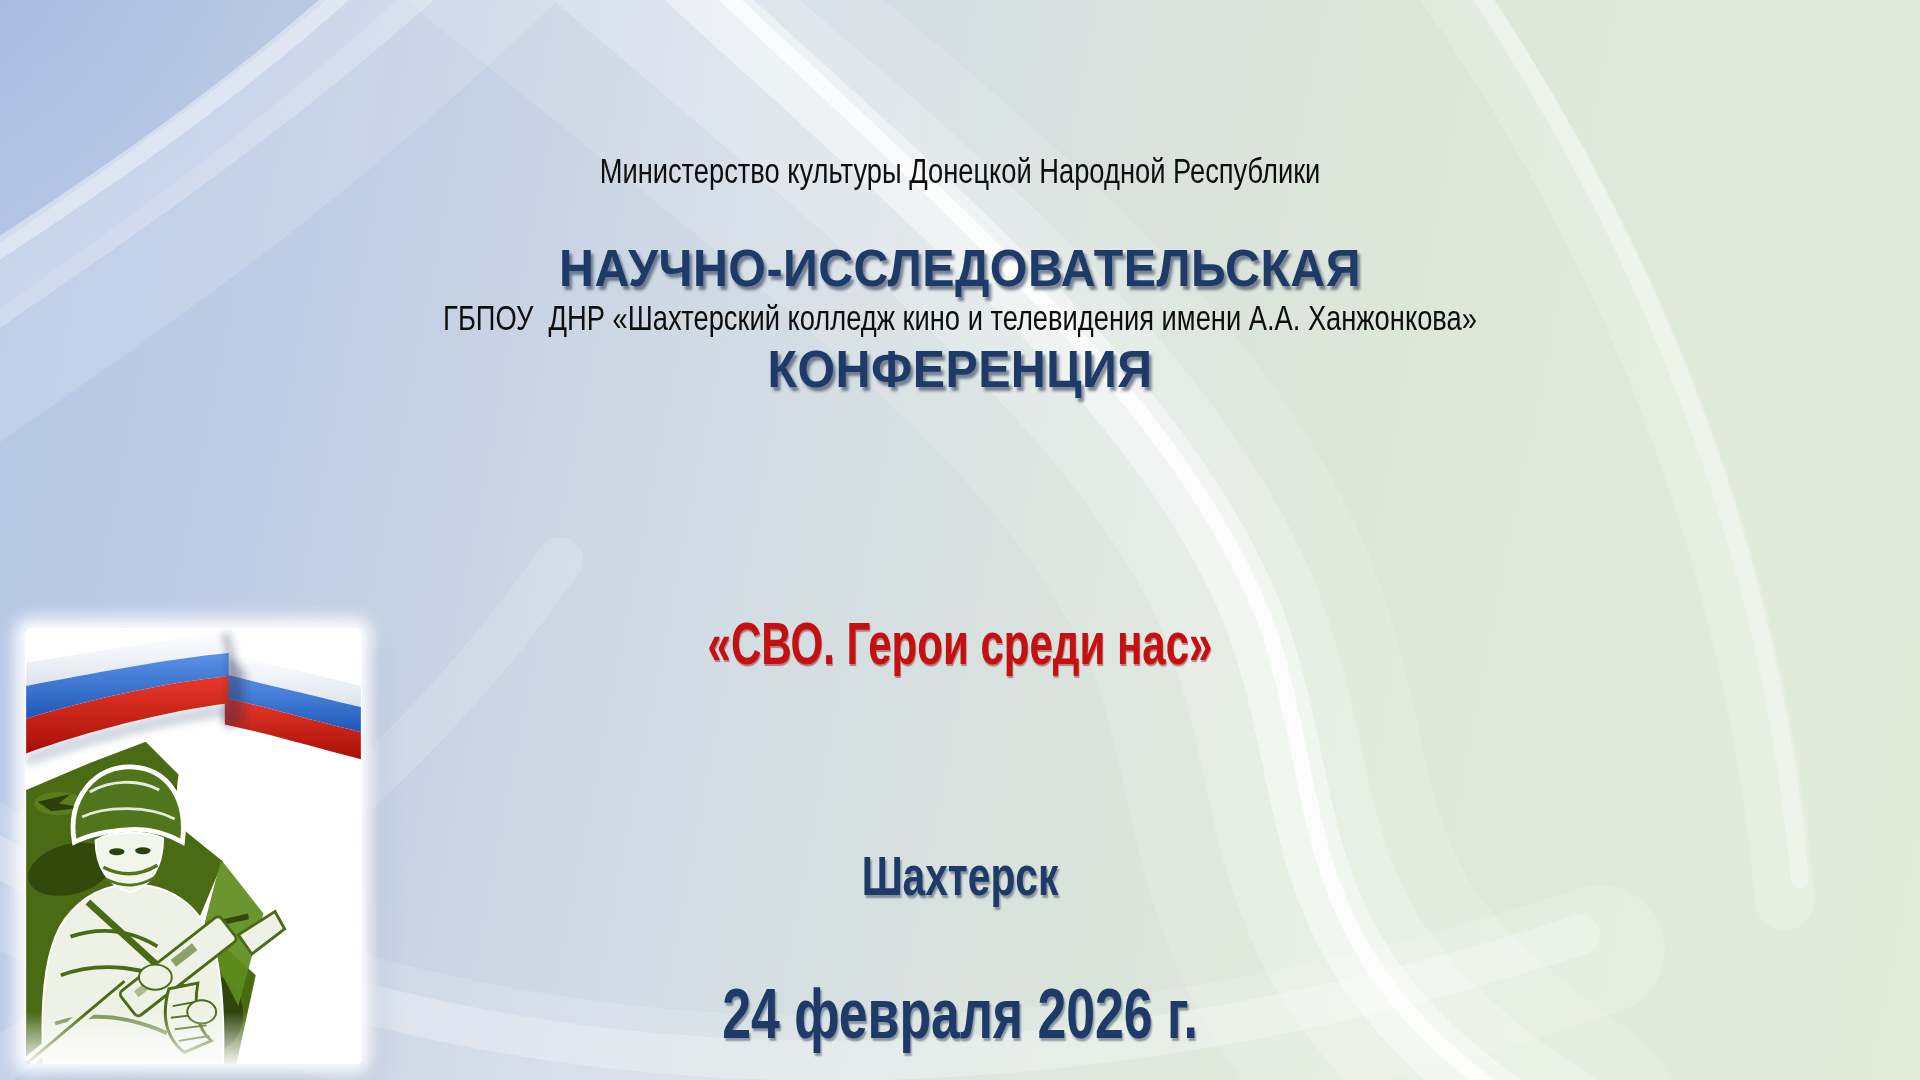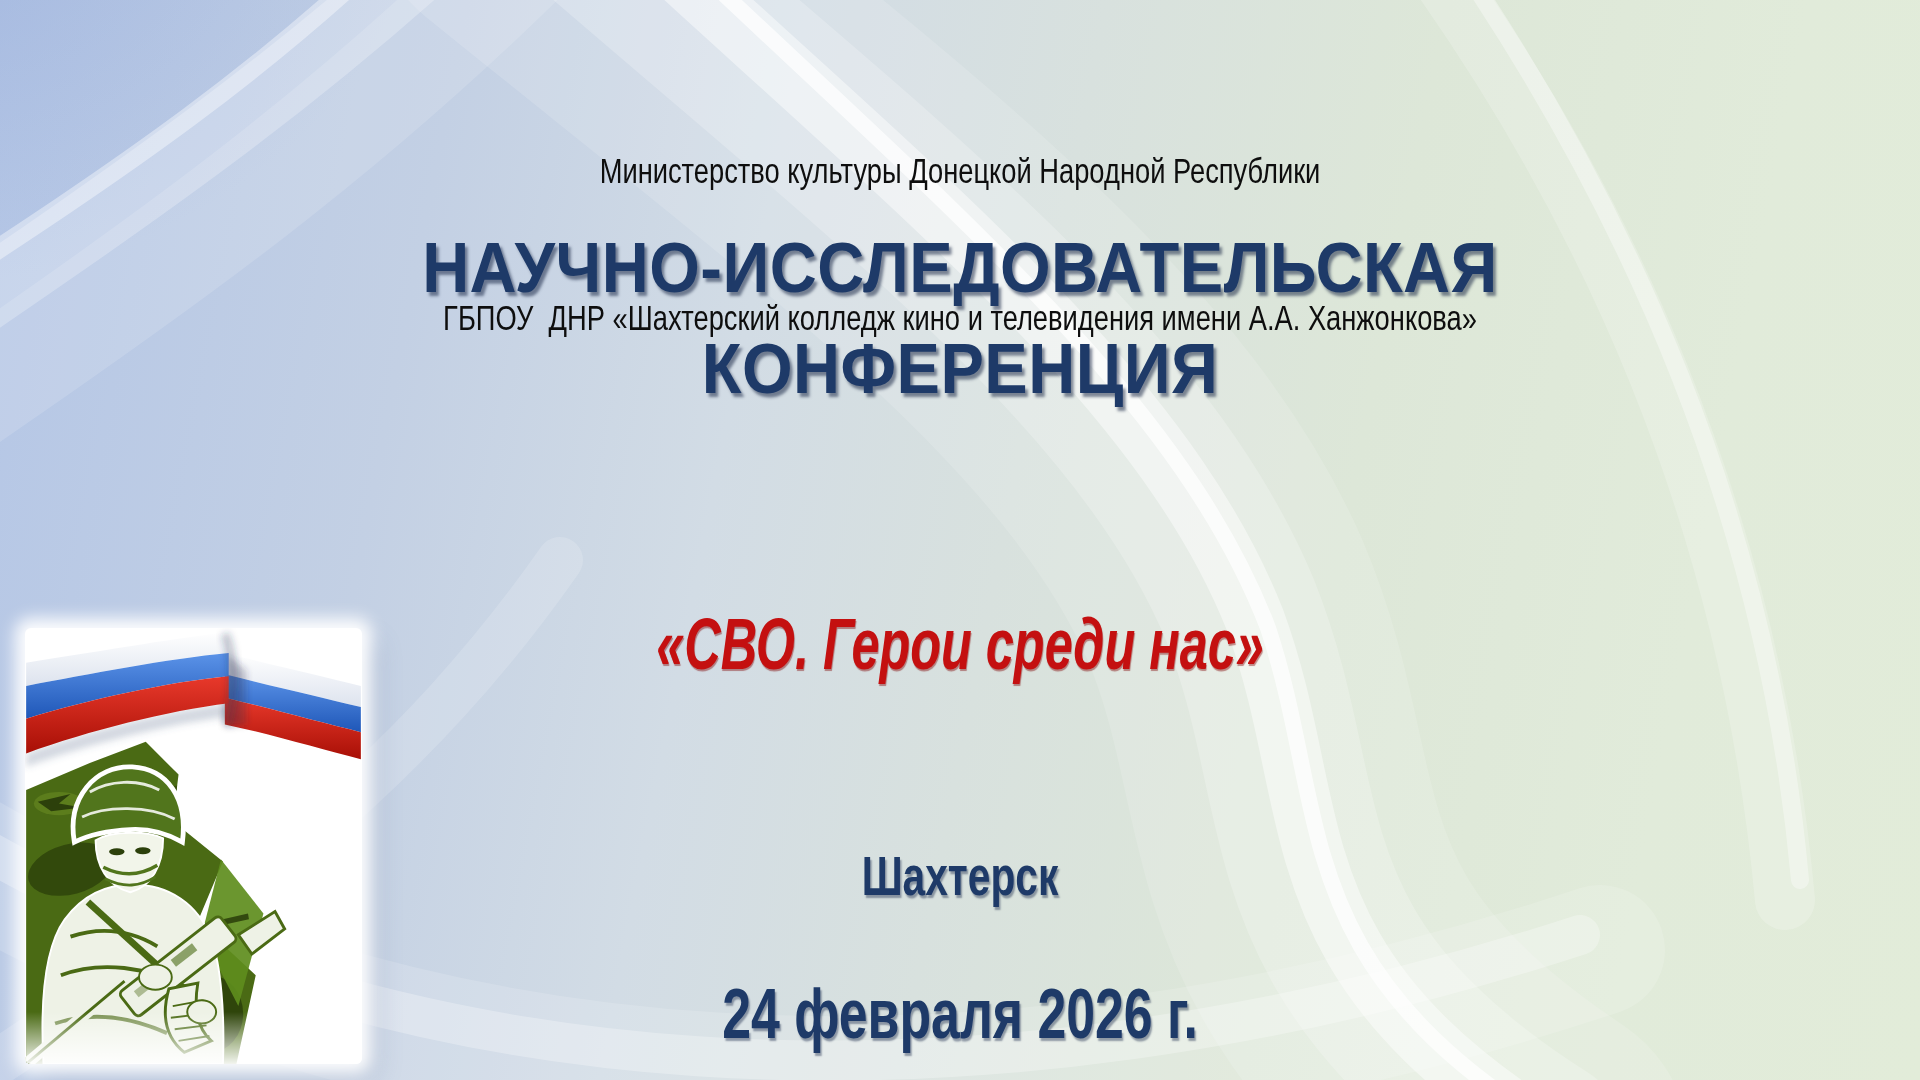--- a/index.html
+++ b/index.html
@@ -7,25 +7,25 @@
     position:relative;width:1920px;height:1080px;overflow:hidden;
     font-family:"Liberation Sans","DejaVu Sans",sans-serif;
     background:
       radial-gradient(ellipse 900px 700px at -6% -12%, rgba(148,170,216,.55), rgba(148,170,216,0) 60%),
       linear-gradient(101deg,#b4c6e6 0%,#c3d0e4 22%,#d2dce5 38%,#d8e1de 52%,#dde7d8 68%,#e1ebda 85%,#e2ecd9 100%);
   }
   .bg-swoosh{position:absolute;inset:0;width:100%;height:100%;}
   .txt{position:absolute;left:0;width:100%;text-align:center;}
   .cond{display:block;transform:scaleX(.78);transform-origin:50% 50%;}
   .org{top:48px;color:#0e0e0e;font-size:35px;line-height:49px;font-weight:500;white-space:pre-wrap;}
-  .title{top:218px;color:var(--title-navy,#1e3a68);font-weight:800;font-size:70px;line-height:101px;
+  .title{top:218px;color:var(--title-navy,#1e3a68);font-weight:800;font-size:52px;line-height:101px;
          letter-spacing:.5px;text-shadow:3px 4px 3px rgba(14,28,60,.5);}
   .title .t-line{display:block;transform:scaleX(.93);transform-origin:50% 50%;}
-  .subtitle{top:596px;color:var(--subtitle-red,#c41010);font-weight:700;font-size:72px;line-height:96px;
-            text-shadow:1px 2px 1px rgba(130,8,8,.45);font-style:italic;}
+  .subtitle{top:596px;color:var(--subtitle-red,#c41010);font-weight:700;font-size:60px;line-height:96px;
+            text-shadow:1px 2px 1px rgba(130,8,8,.45);}
   .subtitle .cond{transform:scaleX(.70);}
   .place{top:844px;color:var(--title-navy,#1e3a68);font-weight:700;font-size:55px;line-height:64px;
          text-shadow:2px 3px 2px rgba(16,30,64,.4);}
   .date{top:980px;color:var(--title-navy,#1e3a68);font-weight:700;font-size:70px;line-height:68px;
         text-shadow:2px 3px 2px rgba(16,30,64,.4);}
   .place .cond,.date .cond{transform:scaleX(.74);}
   .emblem-card{
     position:absolute;left:25px;top:628px;width:337px;height:436px;border-radius:6px;background:#ffffff;
     box-shadow:0 0 16px 10px rgba(255,255,255,.95), 14px 14px 26px rgba(108,128,164,.30);
   }

